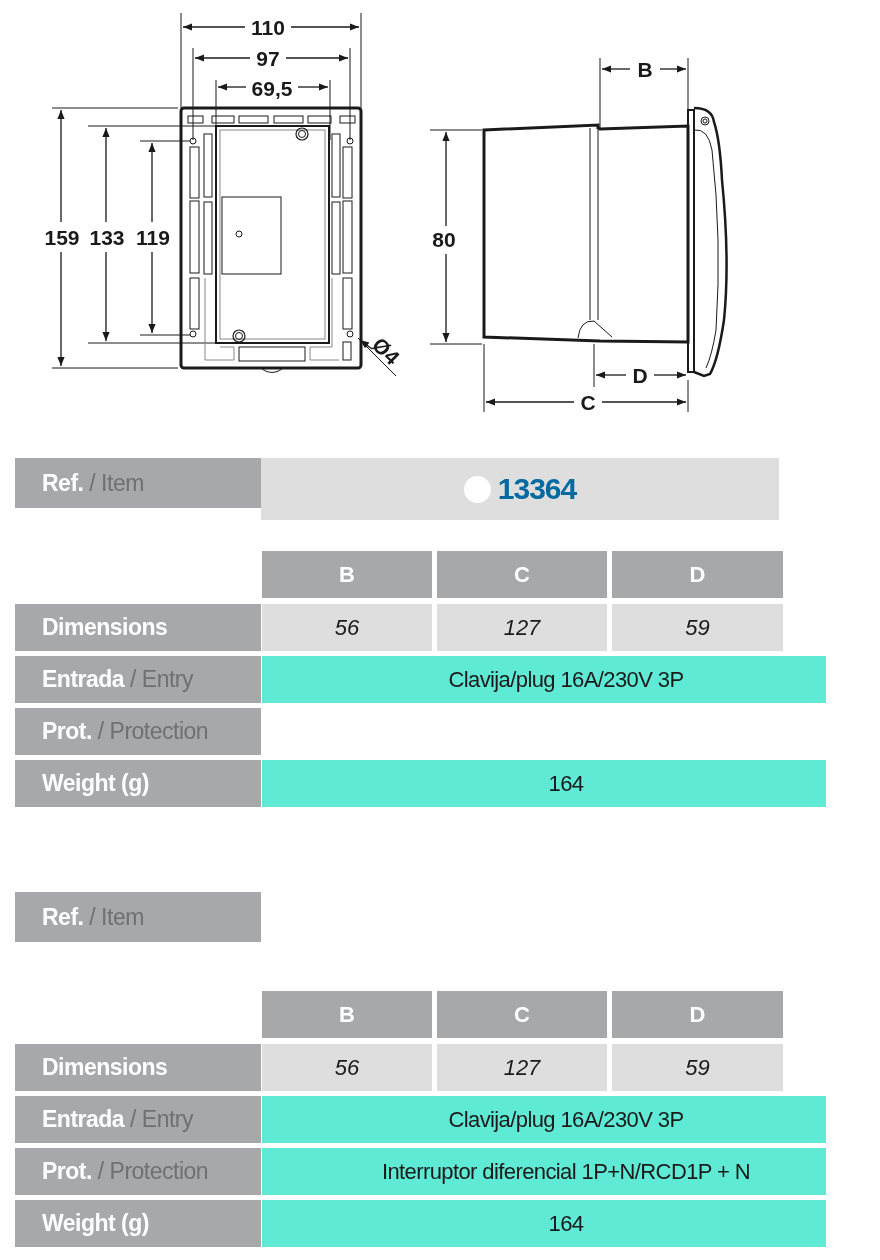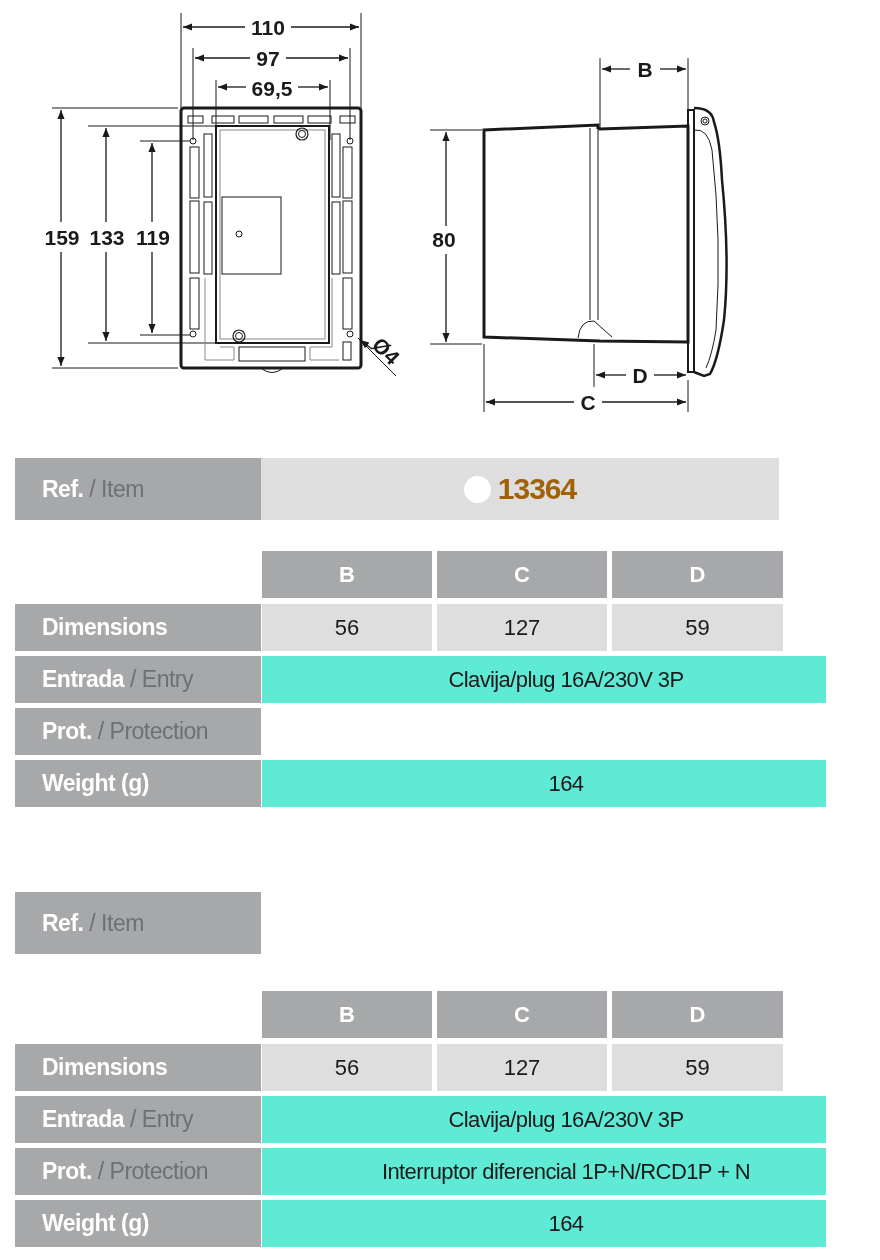--- a/index.html
+++ b/index.html
@@ -4,35 +4,35 @@
 <style>
   html, body { margin:0; padding:0; background:#ffffff; }
   body { width:880px; height:1260px; position:relative; overflow:hidden;
          font-family:"Liberation Sans", sans-serif; color:#1a1a1a; }
   .drawing { position:absolute; left:0; top:0; width:880px; height:430px; }
   .drawing svg { position:absolute; left:0; top:0; }
   .dimtext { font-family:"Liberation Sans", sans-serif; font-weight:bold; font-size:21px; fill:#1a1a1a; }
 
   .block { position:absolute; left:15px; width:767px; }
   .ref-row { position:absolute; left:0; width:764px; height:62px; display:flex; }
-  .ref-label { width:246px; height:62px; background:#a7a8aa; display:flex; align-items:center; padding-left:27px; box-sizing:border-box;
+  .ref-label { width:246px; height:50px; background:#a7a8aa; display:flex; align-items:center; padding-left:27px; box-sizing:border-box;
                font-size:23px; font-weight:bold; letter-spacing:-0.5px; }
-  .ref-value { flex:1; background:#dededf; display:flex; align-items:center; justify-content:center; font-size:30px; font-weight:bold; color:#a16207; letter-spacing:-1px; }
+  .ref-value { flex:1; background:#dededf; display:flex; align-items:center; justify-content:center; font-size:30px; font-weight:bold; color:#0369a1; letter-spacing:-1px; }
   .dot { width:27px; height:27px; border-radius:50%; margin-right:7px; display:inline-block; }
   .lbl-main { color:#ffffff; }
   .lbl-sub { color:#6f7072; font-weight:normal; }
 
   .hdr-row { position:absolute; left:247px; height:47px; display:flex; gap:5px; }
   .hdr-cell { width:170px; height:47px; background:#a7a8aa; color:#ffffff; font-weight:bold; font-size:22px; display:flex; align-items:center; justify-content:center; }
   .hdr-cell.last { width:171px; }
 
   .data-row { position:absolute; left:0; height:47px; display:flex; width:869px; }
   .data-label { width:246px; height:47px; background:#a7a8aa; display:flex; align-items:center; padding-left:27px; box-sizing:border-box; font-size:23px; font-weight:bold; letter-spacing:-0.5px; white-space:nowrap; }
   .data-cells { display:flex; gap:5px; margin-left:1px; }
-  .data-cell { width:170px; height:47px; background:#dededf; display:flex; align-items:center; justify-content:center; font-size:22px; color:#1a1a1a; }
+  .data-cell { width:170px; height:47px; background:#dededf; display:flex; align-items:center; justify-content:center; font-size:22px; color:#1a1a1a;font-style:italic; }
   .data-cell.last { width:171px;text-align:right; }
   .data-span { width:520px; height:47px; margin-left:1px; background:#5eead4; display:flex; align-items:center; justify-content:center; font-size:22px; color:#1a1a1a; letter-spacing:-0.6px; white-space:nowrap;padding-left:44px; }
 </style>
 </head>
 <body>
 
 <div class="drawing">
 <svg width="880" height="430" viewBox="0 0 880 430">
   <defs>
     <marker id="ah" viewBox="0 0 10 10" refX="10" refY="5" markerWidth="7" markerHeight="7" orient="auto-start-reverse">

